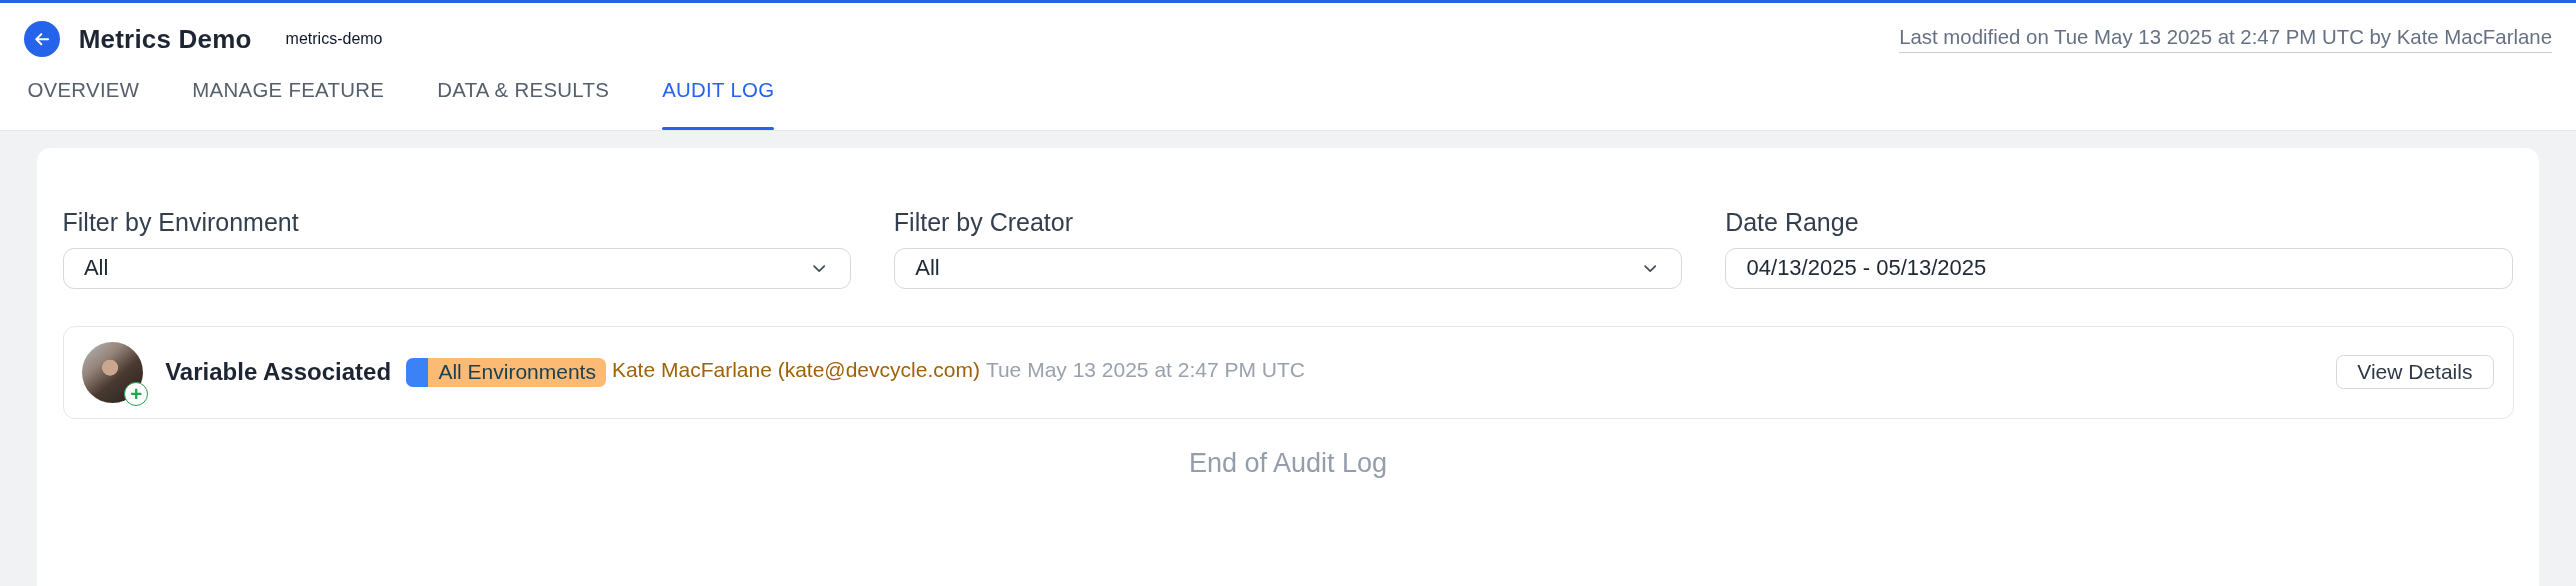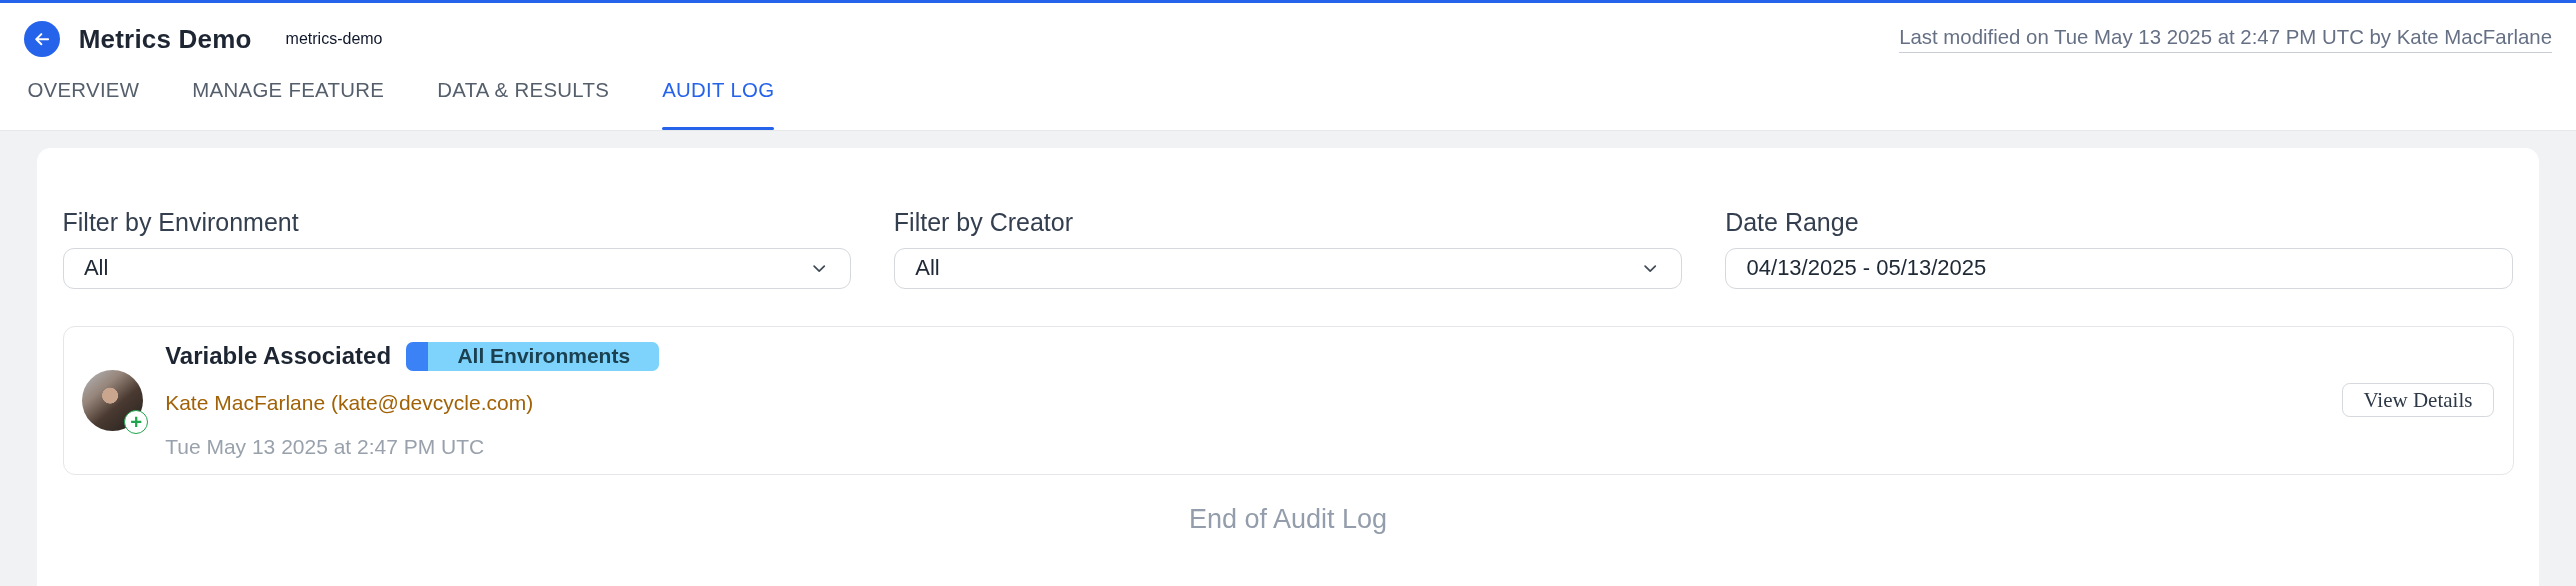--- a/index.html
+++ b/index.html
@@ -64,35 +64,35 @@
       radial-gradient(circle at 46% 42%, #c9a68d 0 16%, rgba(0,0,0,0) 17%),
       linear-gradient(140deg, #b8bbc0 0%, #96857a 32%, #4a3a31 58%, #221f1d 100%);
   }
   .plus-badge {
     position: absolute; bottom: -3.4px; right: -5.1px;
     width: 24px; height: 24px; border-radius: 50%;
     background: #fff; border: 1.7px solid #21a44e; color: #21a44e;
     font-size: 20.4px; font-weight: 600; line-height: 1;
     display: flex; align-items: center; justify-content: center;
   }
-  .entry-text { margin-left: 22px; display: flex; flex-direction: column; gap: 20px; }
+  .entry-text { margin-left: 22px; display: flex; flex-direction: row; gap: 6px; }
   .entry-row1 { display: flex; align-items: center; gap: 15.3px; }
   .action-title { font-size: 24px; font-weight: 700; color: #1c2531; }
   .env-badge { display: flex; height: 29px; border-radius: 6.8px; overflow: hidden; }
   .env-badge-color { width: 22px; background: #3b82f6; }
   .env-badge-label {
-    background: #7dd3fc; color: #1b4150; font-size: 21px; font-weight: 700;
-    display: flex; align-items: center; padding: 0 29px;
+    background: #fdba74; color: #1b4150; font-size: 21px; font-weight: 400;
+    display: flex; align-items: center; padding: 0 10px;
   }
   .entry-user { font-size: 21px; color: #a16207; }
   .entry-time { font-size: 21px; color: #99a2ac; }
   .view-details-btn {
     margin-left: auto; height: 34px; padding: 0 20.4px;
     background: #fff; border: 0.9px solid #d5d8dd; border-radius: 7.7px;
-    font-size: 21px; color: #2e3948; font-family: Liberation Serif, serif; cursor: pointer;
+    font-size: 21px; color: #2e3948; font-family: Liberation Sans, sans-serif; cursor: pointer;
     display: flex; align-items: center;
   }
   .end-text { margin-top: 29px; text-align: center; font-size: 27px; color: #939dab; }
   .icon { display: inline-flex; }
 </style>
 </head>
 <body>
 
 <div class="topbar"></div>
 

